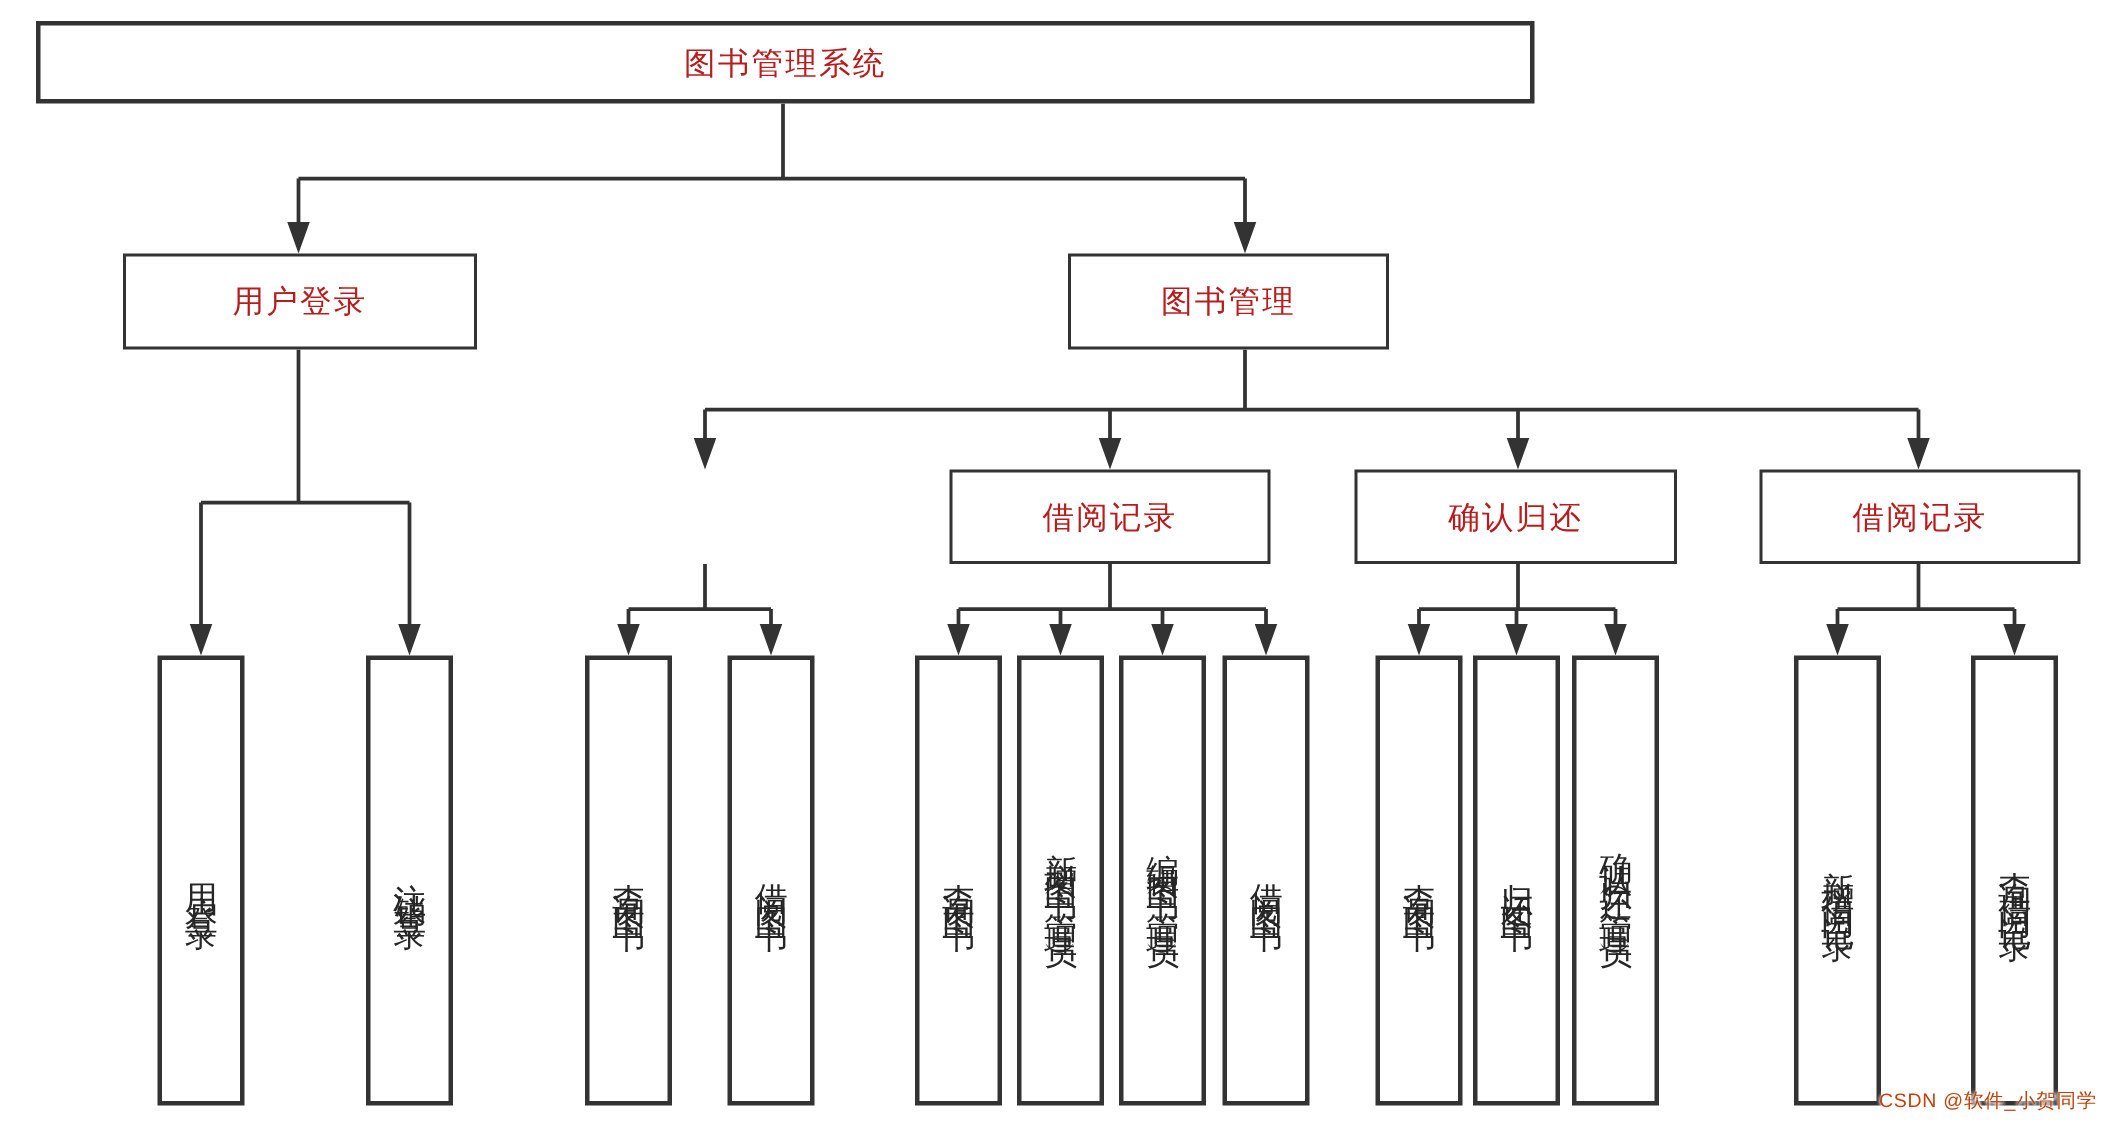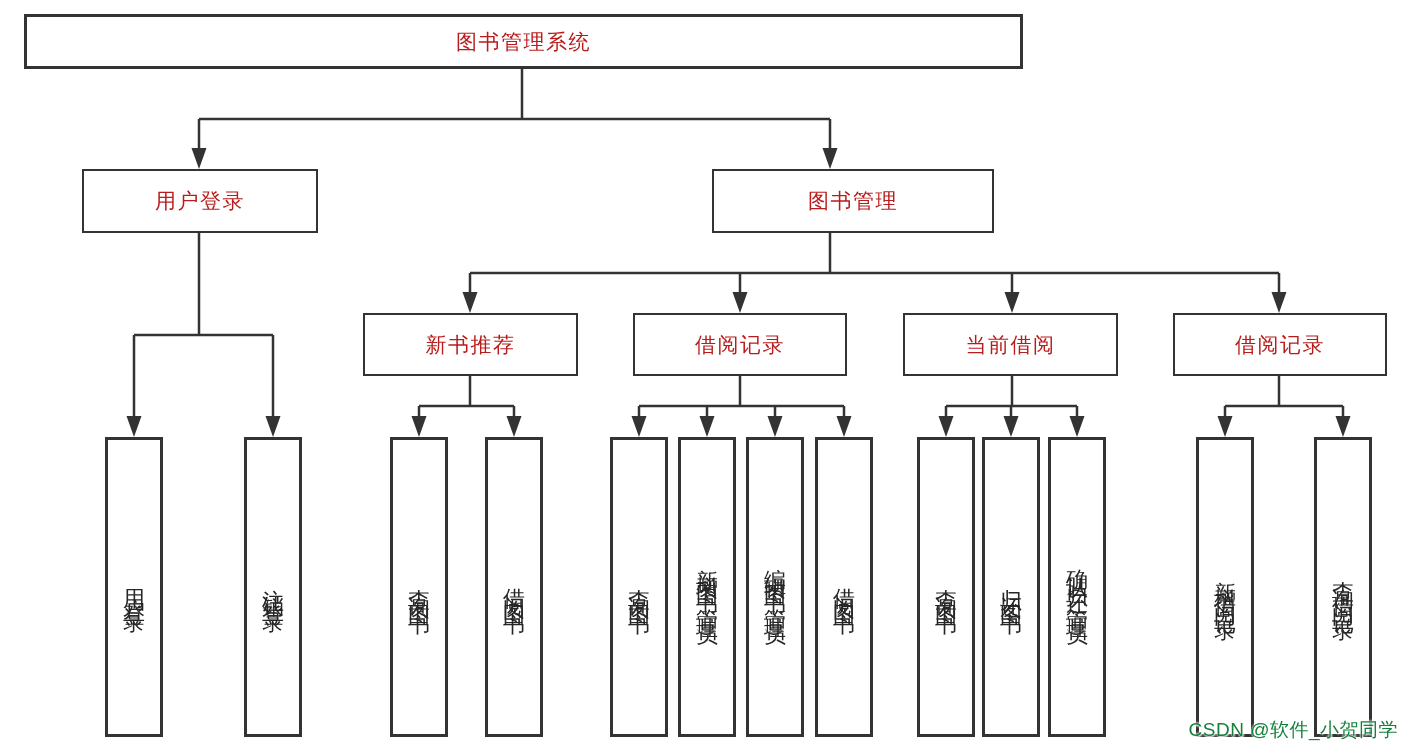--- a/index.html
+++ b/index.html
@@ -37,21 +37,21 @@
     font-size: 22px;
     line-height: 1.1;
     color: #262626;
     letter-spacing: 8px;
     white-space: nowrap;
   }
   
   .n-root { left: 24px;  top: 14px;  width: 999px; height: 55px; }
   
   .n-login { left: 82px;  top: 169px; width: 236px; height: 64px; border-width: 2.5px; }
-  .n-mgmt  { left: 712px; top: 169px; width: 282px; height: 64px; border-width: 2.5px; }
+  .n-mgmt  { left: 712px; top: 169px; width: 214px; height: 64px; border-width: 2.5px; }
   
   .lvl3 { top: 313px; height: 63px; border-width: 2.5px; }
   .n-new { left: 363px;  width: 215px; }
   .n-bor { left: 633px;  width: 214px; }
   .n-cur { left: 903px;  width: 215px; }
   .n-rec { left: 1173px; width: 214px; }
   
   .leaf { top: 437px; width: 58px; height: 300px; }
   .p1  { left: 105px;  }
   .p2  { left: 244px;  }
@@ -63,23 +63,23 @@
   .p8  { left: 815px;  }
   .p9  { left: 917px;  }
   .p10 { left: 982px;  }
   .p11 { left: 1048px; }
   .p12 { left: 1196px; }
   .p13 { left: 1314px; }
   .watermark {
     position: absolute;
     right: 7px;
     bottom: 4px;
-    font-size: 19px;
+    font-size: 13px;
     letter-spacing: 0.5px;
-    color: #15803d;
+    color: #c2410c;
     text-shadow: 0 0 3px #ffffff, 0 0 2px #ffffff, 1px 1px 2px #ffffff;
     white-space: nowrap;
     z-index: 5;
   }
 </style>
 </head>
 <body>
 
 <div class="stage">
 
@@ -107,28 +107,25 @@
     <span class="hlabel">图书管理系统</span>
   </div>
 
   <div class="node n-login">
     <span class="hlabel">用户登录</span>
   </div>
   <div class="node n-mgmt">
     <span class="hlabel">图书管理</span>
   </div>
 
-  <div class="node lvl3 n-new">
-    <span class="hlabel">新书推荐</span>
-  </div>
   <div class="node lvl3 n-bor">
     <span class="hlabel">借阅记录</span>
   </div>
   <div class="node lvl3 n-cur">
-    <span class="hlabel">当前借阅</span>
+    <span class="hlabel">确认归还</span>
   </div>
   <div class="node lvl3 n-rec">
     <span class="hlabel">借阅记录</span>
   </div>
 
   <div class="node leaf p1">
     <span class="vlabel">用户登录</span>
   </div>
   <div class="node leaf p2">
     <span class="vlabel">注销登录</span>

